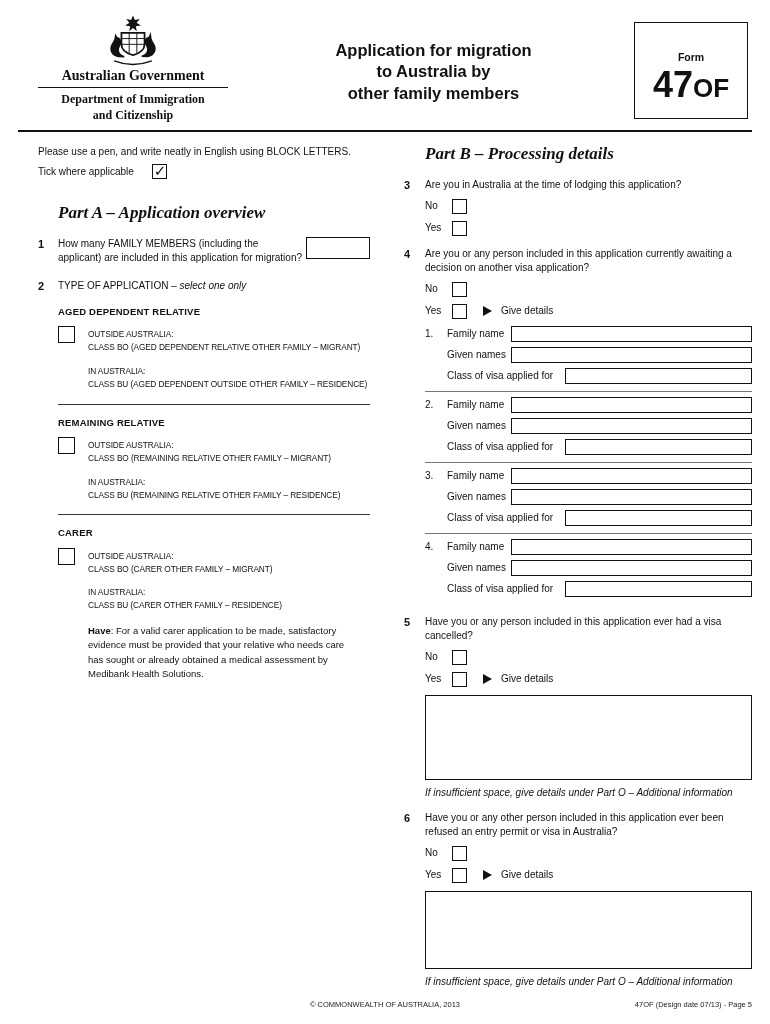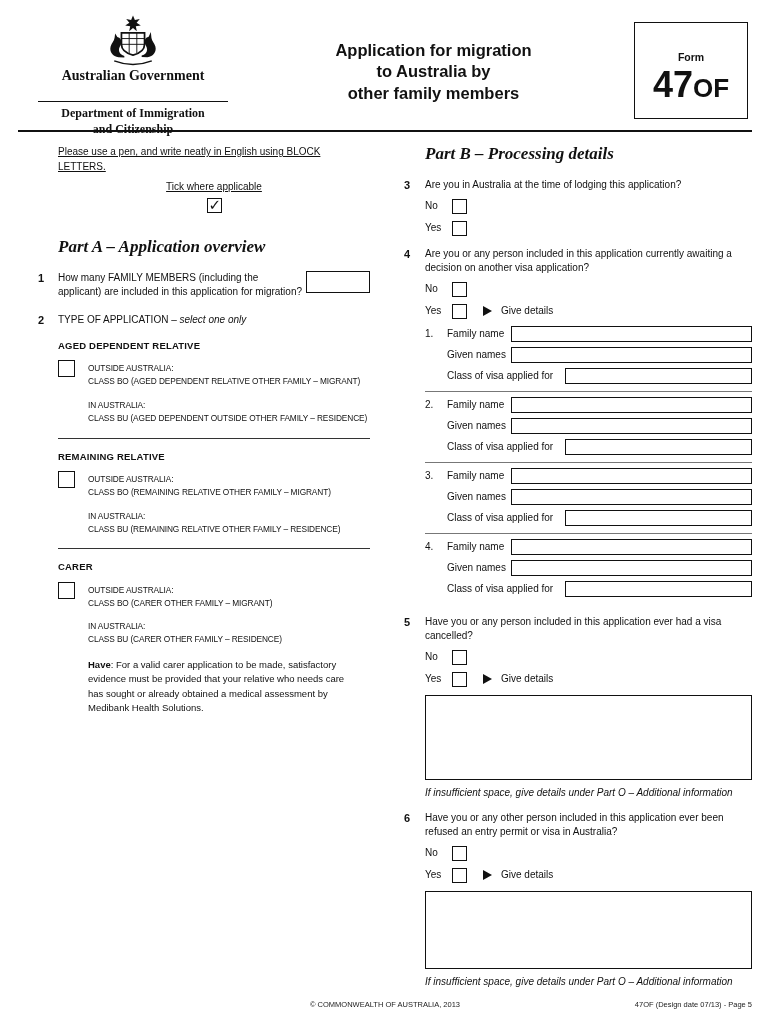--- a/index.html
+++ b/index.html
@@ -9,21 +9,21 @@
     font-family:"Liberation Sans","DejaVu Sans",sans-serif; color:#111;
     padding:14px 18px 28px 18px; overflow:hidden;
   }
 
   
   .header { position:relative; height:112px; }
   .crest-block { width:190px; margin-left:20px; text-align:center; }
   .crest { display:block; margin:0 auto 2px auto; }
   .gov-name {
     font-family:"Liberation Serif","DejaVu Serif",serif; font-weight:bold;
-    font-size:14px; padding-bottom:17px; border-bottom:1.5px solid #111;
+    font-size:14px; padding-bottom:3px; border-bottom:1.5px solid #111;
   }
   .dept-name {
     font-family:"Liberation Serif","DejaVu Serif",serif; font-weight:bold;
     font-size:12px; line-height:1.3; margin-top:4px;
   }
   .main-title {
     position:absolute; top:26px; left:298px; width:235px; text-align:center;
     font-weight:bold; font-size:16.5px; line-height:1.3;
   }
   .form-box {
@@ -47,22 +47,22 @@
   .cb-tick .tick-glyph { position:absolute; left:1px; top:-5px; font-size:15px; font-weight:bold; }
   .italic { font-style:italic; }
   .b { font-weight:bold; }
 
   .part-title {
     font-family:"Liberation Serif","DejaVu Serif",serif; font-style:italic; font-weight:bold;
     font-size:17px; margin-bottom:14px;
   }
 
   
-  .instructions { margin-left:40px; font-size:10px; line-height:1.5; margin-bottom:24px;text-decoration:underline; }
-  .tick-line { display:flex; align-items:center; gap:4px; margin-top:5px;flex-direction:column; }
+  .instructions { margin-left:20px; font-size:10px; line-height:1.5; margin-bottom:24px; }
+  .tick-line { display:flex; align-items:center; gap:18px; margin-top:5px; }
   .col-left .part-title { margin-left:40px; }
 
   .q { display:flex; margin-left:20px; margin-bottom:14px; }
   .q .qnum { width:20px; flex:none; font-weight:bold; font-size:11px; padding-top:1px; }
   .qbody { flex:1; font-size:10px; line-height:1.4; }
 
   .q1-wrap { display:flex; }
   .q1-text { width:246px; }
   .q1-box { width:64px; height:22px; border:1px solid #111; margin-left:auto; flex:none; }
 

